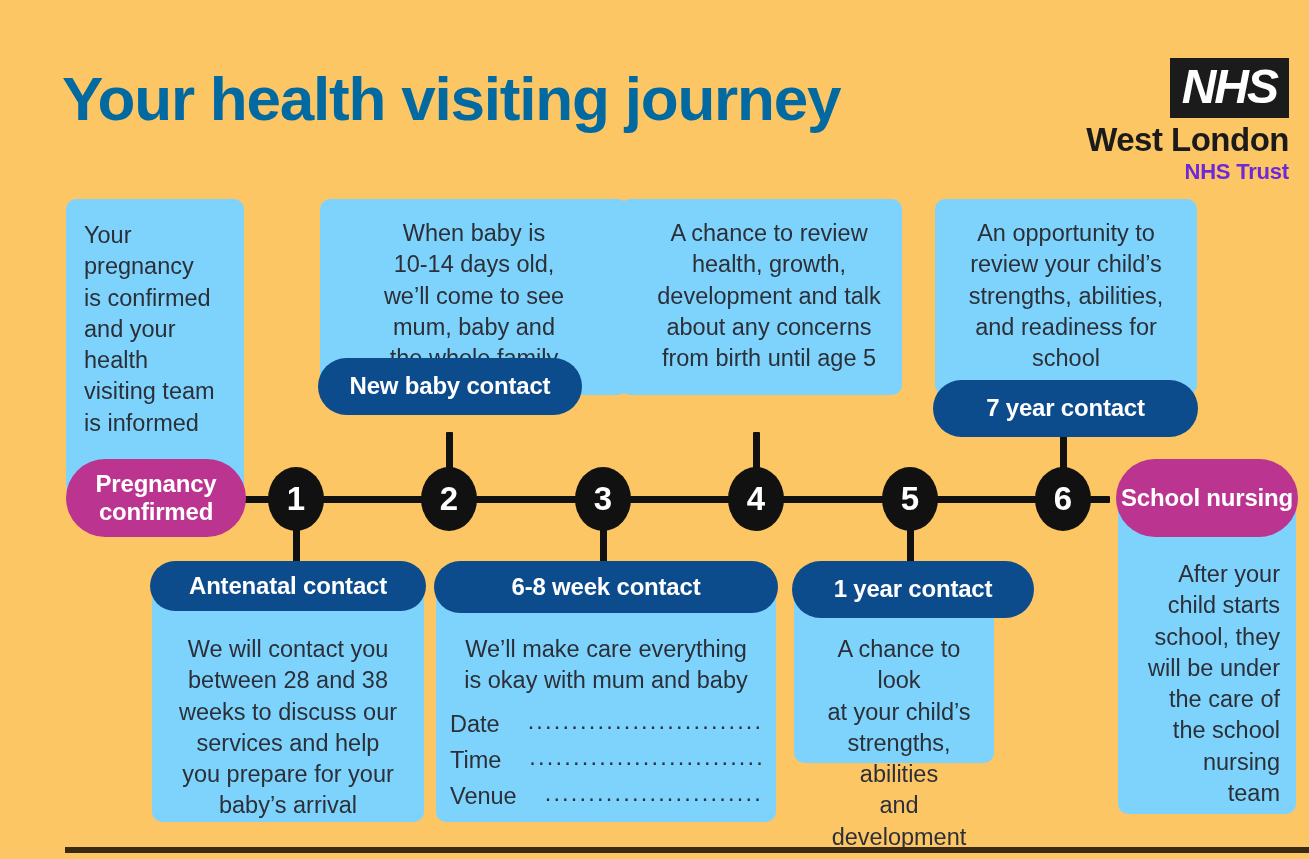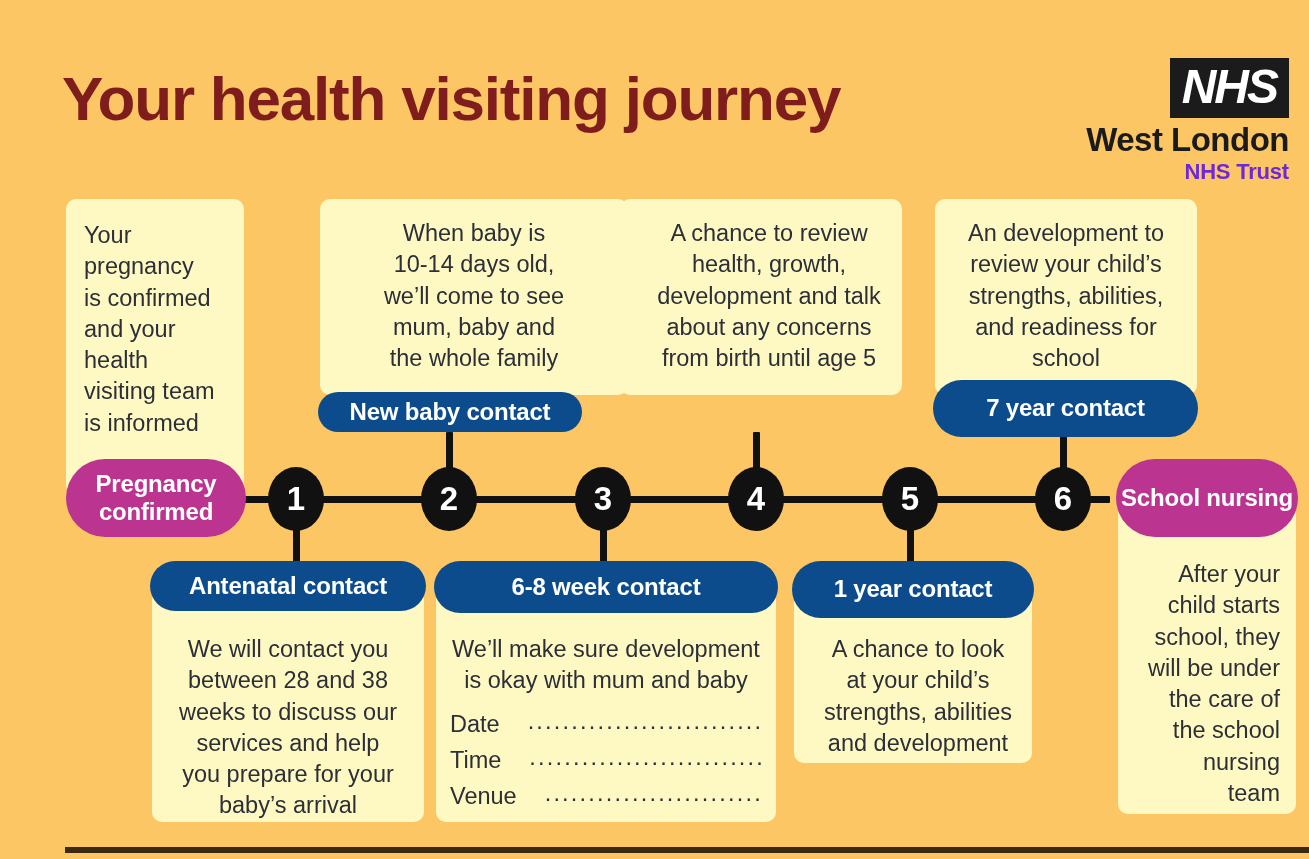--- a/index.html
+++ b/index.html
@@ -22,21 +22,21 @@
   }
 
   
   .page-title {
     position: absolute;
     left: 62px;
     top: 66px;
     font-size: 62px;
     font-weight: 700;
     letter-spacing: -1.2px;
-    color: #7f1d1d;
+    color: #0369a1;
     line-height: 1.05;
     white-space: nowrap;
   }
   .nhs-logo {
     position: absolute;
     right: 20px;
     top: 58px;
     width: 232px;
     text-align: right;
   }
@@ -64,21 +64,21 @@
     font-size: 22px;
     font-weight: 700;
     color: #6d28d9;
     letter-spacing: -0.2px;
     line-height: 1.05;
   }
 
   
   .card {
     position: absolute;
-    background: #fef9c3;
+    background: #7dd3fc;
     border-radius: 10px;
     box-sizing: border-box;
   }
   .card-text {
     color: #2c2f38;
     font-size: 23.5px;
     line-height: 1.33;
     white-space: pre-line;
   }
   .card-text.center { text-align: center; }
@@ -208,76 +208,76 @@
 
   <div class="card" style="left:620px; top:199px; width:282px; height:196px;">
     <div class="card-text center" style="padding:19px 8px 0 24px;">A chance to review
 health, growth,
 development and talk
 about any concerns
 from birth until age 5</div>
   </div>
 
   <div class="card" style="left:935px; top:199px; width:262px; height:196px;">
-    <div class="card-text center" style="padding:19px 10px 0 10px;">An development to
+    <div class="card-text center" style="padding:19px 10px 0 10px;">An opportunity to
 review your child’s
 strengths, abilities,
 and readiness for
 school</div>
   </div>
 
   <div class="card" style="left:152px; top:590px; width:272px; height:232px;">
     <div class="card-text center" style="padding:44px 12px 0 12px;">We will contact you
 between 28 and 38
 weeks to discuss our
 services and help
 you prepare for your
 baby’s arrival</div>
   </div>
 
   <div class="card" style="left:436px; top:590px; width:340px; height:232px;">
-    <div class="card-text center" style="padding:44px 12px 0 12px;">We’ll make sure development
+    <div class="card-text center" style="padding:44px 12px 0 12px;">We’ll make care everything
 is okay with mum and baby</div>
     <div class="fill-rows" style="padding:0 14px 0 14px;">
       <div class="fill-row">
         <span class="fill-label">Date</span>
         <span class="fill-dots">..................................</span>
       </div>
       <div class="fill-row">
         <span class="fill-label">Time</span>
         <span class="fill-dots">..................................</span>
       </div>
       <div class="fill-row">
         <span class="fill-label">Venue</span>
         <span class="fill-dots">..................................</span>
       </div>
     </div>
   </div>
 
-  <div class="card" style="left:794px; top:590px; width:238px; height:173px;padding-left:10px;">
+  <div class="card" style="left:794px; top:590px; width:200px; height:173px;padding-left:10px;">
     <div class="card-text center" style="padding:44px 10px 0 10px;">A chance to look
 at your child’s
 strengths, abilities
 and development</div>
   </div>
 
   <div class="card" style="left:1118px; top:490px; width:178px; height:324px;">
     <div class="card-text right" style="padding:69px 16px 0 10px;">After your
 child starts
 school, they
 will be under
 the care of
 the school
 nursing
 team</div>
   </div>
 
   <div class="pill magenta" style="left:66px; top:459px; width:180px; height:78px;">Pregnancy confirmed</div>
 
-  <div class="pill blue" style="left:318px; top:392px; width:264px; height:40px;">New baby contact</div>
+  <div class="pill blue" style="left:318px; top:358px; width:264px; height:57px;">New baby contact</div>
 
 
   <div class="pill blue" style="left:933px; top:380px; width:265px; height:57px;">7 year contact</div>
 
   <div class="pill blue" style="left:150px; top:561px; width:276px; height:50px;">Antenatal contact</div>
 
   <div class="pill blue" style="left:434px; top:561px; width:344px; height:52px;">6-8 week contact</div>
 
   <div class="pill blue" style="left:792px; top:561px; width:242px; height:57px;">1 year contact</div>
 

